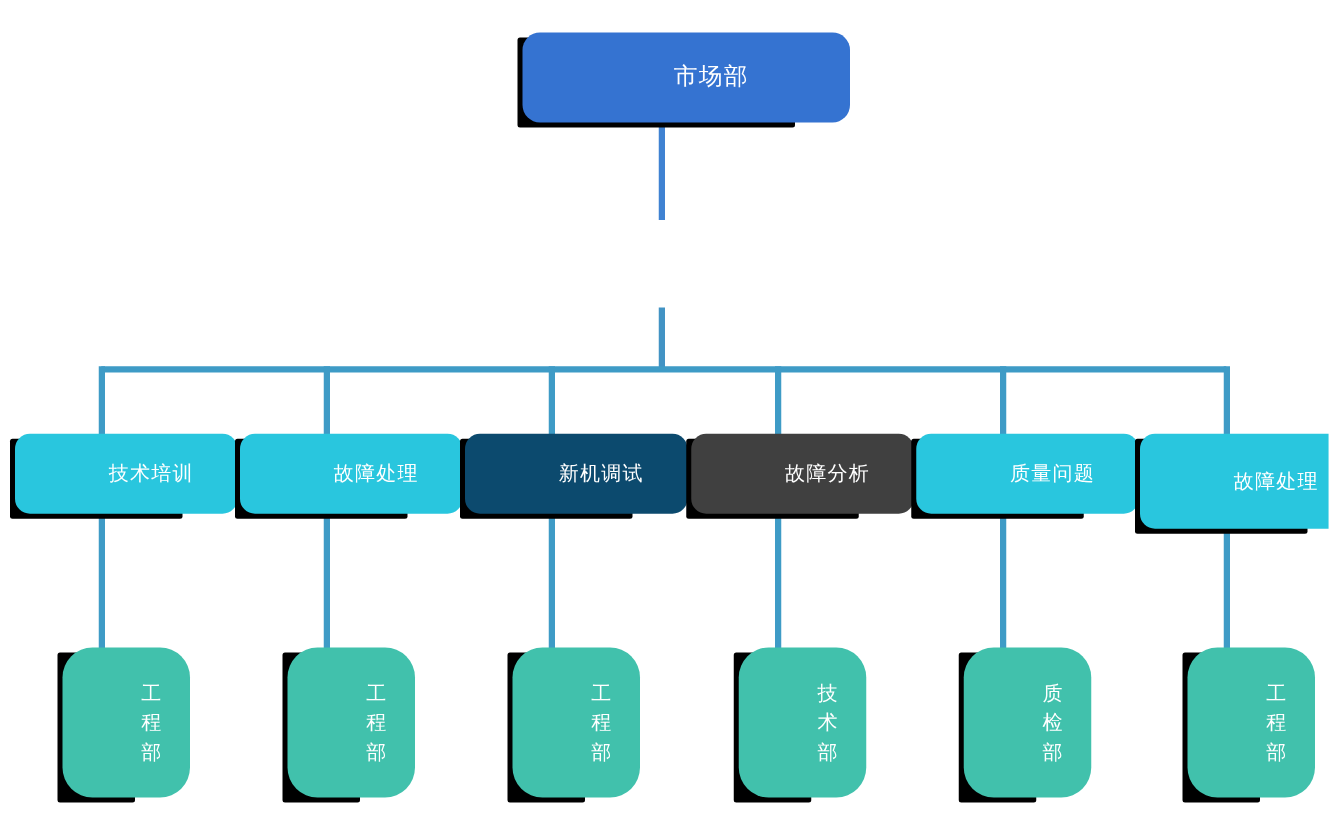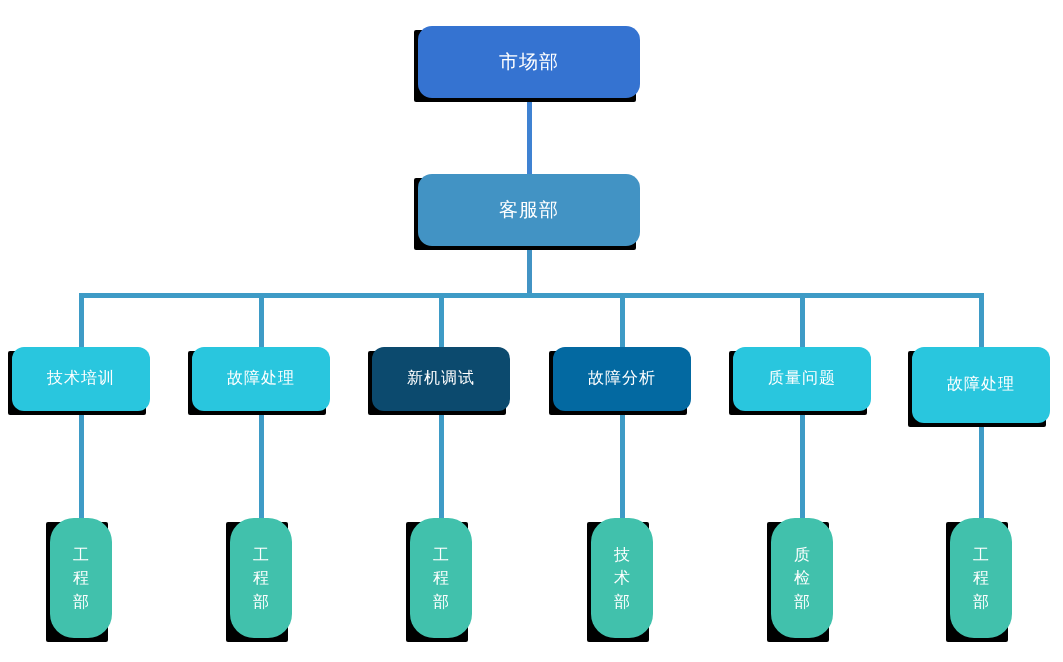--- a/index.html
+++ b/index.html
@@ -44,34 +44,34 @@
     top: 0;
     width: 100%;
     height: 100%;
     border-radius: 14px;
     display: flex;
     align-items: center;
     justify-content: center;
     color: #ffffff;
     text-align: center;
     line-height: 1.05;
+    padding-left: 40px;
   }
   .node.level1 .body {
     font-size: 19px;
     letter-spacing: 1px;
   }
   .node.level2 .body {
     font-size: 19px;
     letter-spacing: 1px;
   }
   .node.level3 .body {
     font-size: 16px;
     letter-spacing: 1px;
     border-radius: 12px;
-    font-family: Liberation Mono, monospace;
   }
   .node.level4 {
   }
   .node.level4 .body {
     font-size: 16px;
     letter-spacing: 0px;
     border-radius: 24px;
     flex-direction: column;
     line-height: 1.45;
   }
@@ -106,40 +106,36 @@
       <div class="line" style="left: 620px; top: 411px; width: 5px; height: 110px; background: rgb(62, 155, 198);"></div>
       <div class="line" style="left: 800px; top: 411px; width: 5px; height: 110px; background: rgb(62, 155, 198);"></div>
       <div class="line" style="left: 979px; top: 411px; width: 5px; height: 110px; background: rgb(62, 155, 198);"></div>
     </div>
 
   <div class="node level1" id="node-n1" style="left: 418px; top: 26px; width: 222px; height: 72px;">
     <div class="shadow"></div>
     <div class="body" style="background: rgb(53, 115, 209);">市场部</div>
   </div>
 
-  <div class="node level2" id="node-n2" style="left: 418px; top: 174px; width: 222px; height: 72px;">
-    <div class="shadow"></div>
-    <div class="body" style="background: rgb(66, 147, 196);">客服部</div>
-  </div>
 
   <div class="node level3" id="node-n3" style="left: 12px; top: 347px; width: 138px; height: 64px;">
     <div class="shadow"></div>
     <div class="body" style="background: rgb(41, 198, 222);">技术培训</div>
   </div>
   <div class="node level3" id="node-n4" style="left: 192px; top: 347px; width: 138px; height: 64px;">
     <div class="shadow"></div>
     <div class="body" style="background: rgb(41, 198, 222);">故障处理</div>
   </div>
   <div class="node level3" id="node-n5" style="left: 372px; top: 347px; width: 138px; height: 64px;">
     <div class="shadow"></div>
     <div class="body" style="background: #0c4a6e;">新机调试</div>
   </div>
   <div class="node level3" id="node-n6" style="left: 553px; top: 347px; width: 138px; height: 64px;">
     <div class="shadow"></div>
-    <div class="body" style="background: #0369a1;">故障分析</div>
+    <div class="body" style="background: #404040;">故障分析</div>
   </div>
   <div class="node level3" id="node-n7" style="left: 733px; top: 347px; width: 138px; height: 64px;">
     <div class="shadow"></div>
     <div class="body" style="background: rgb(41, 198, 222);">质量问题</div>
   </div>
   <div class="node level3" id="node-n8" style="left: 912px; top: 347px; width: 138px; height: 76px;">
     <div class="shadow"></div>
     <div class="body" style="background: rgb(41, 198, 222);">故障处理</div>
   </div>
 

